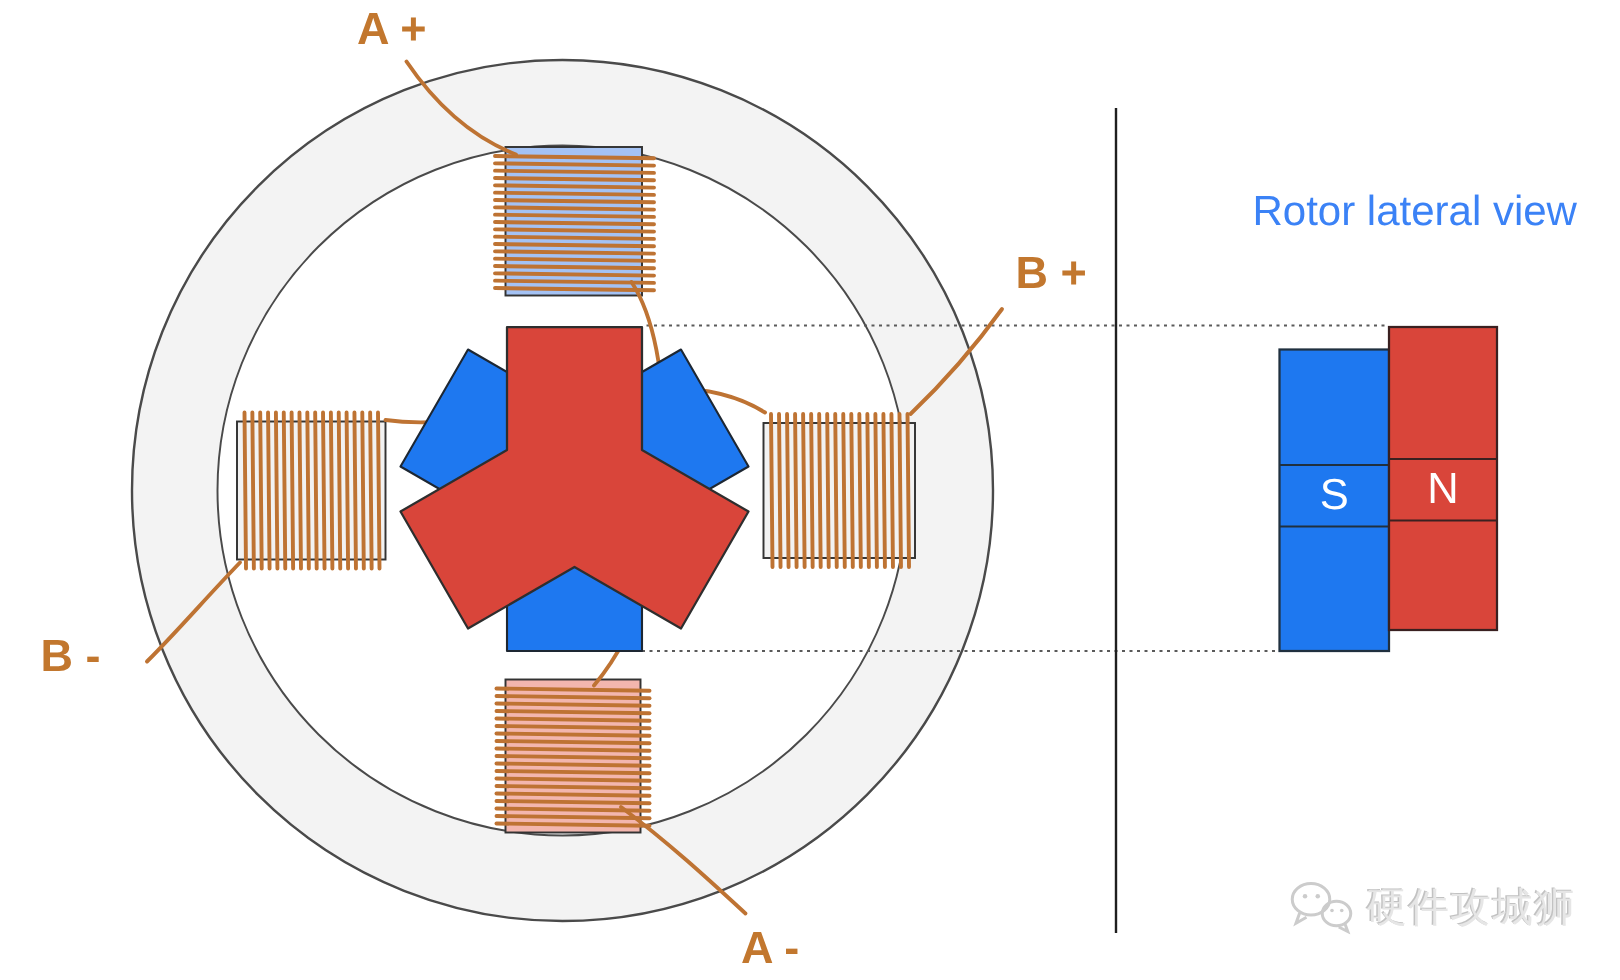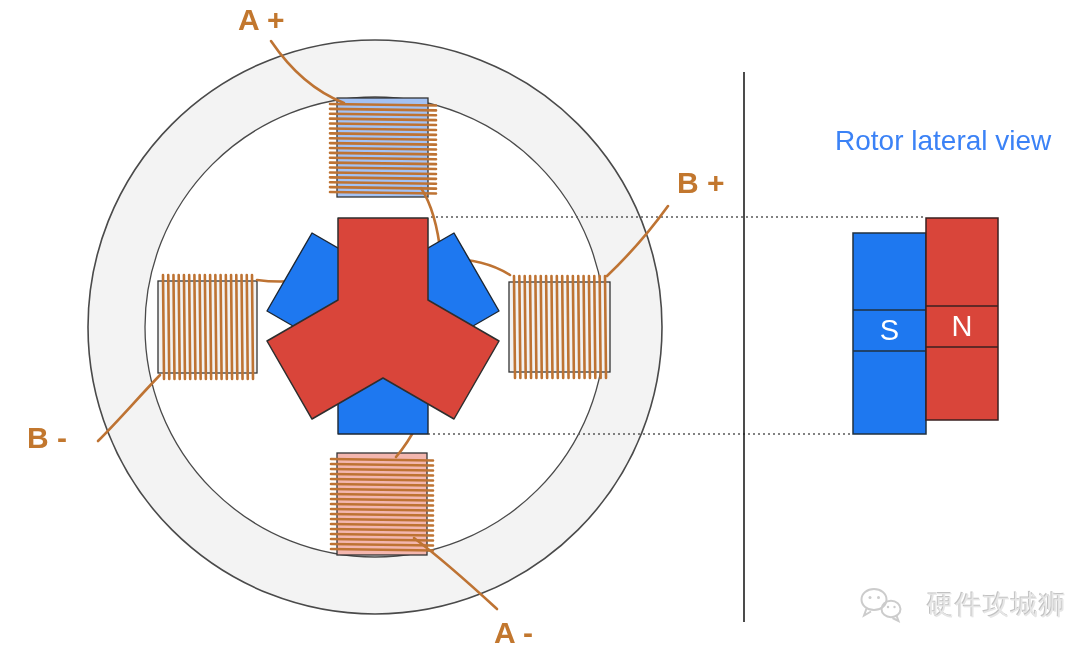--- a/index.html
+++ b/index.html
@@ -16,21 +16,21 @@
     position:absolute;left:816px;top:127px;font-size:28px;line-height:1;
     color:#3b82f6;white-space:nowrap;margin-left:19px;
   }
   .pole-letter{
     position:absolute;display:flex;align-items:center;justify-content:center;
     color:#ffffff;font-size:29px;line-height:1;
   }
   .pole-letter.s{left:853px;top:310px;width:73px;height:41px;}
   .pole-letter.n{left:926px;top:306px;width:72px;height:41px;}
   .watermark{
-    position:absolute;left:858px;top:586px;display:flex;align-items:center;gap:23px;
+    position:absolute;left:858px;top:586px;display:flex;align-items:center;gap:7px;
   }
   .watermark .wm-text{
     font-size:27px;letter-spacing:1px;color:#e6e6e6;
     text-shadow:-1px -1px 0 #c2c2c2, 1px 1px 0 #ffffff;
     white-space:nowrap;
   }
 </style>
 </head>
 <body>
 

